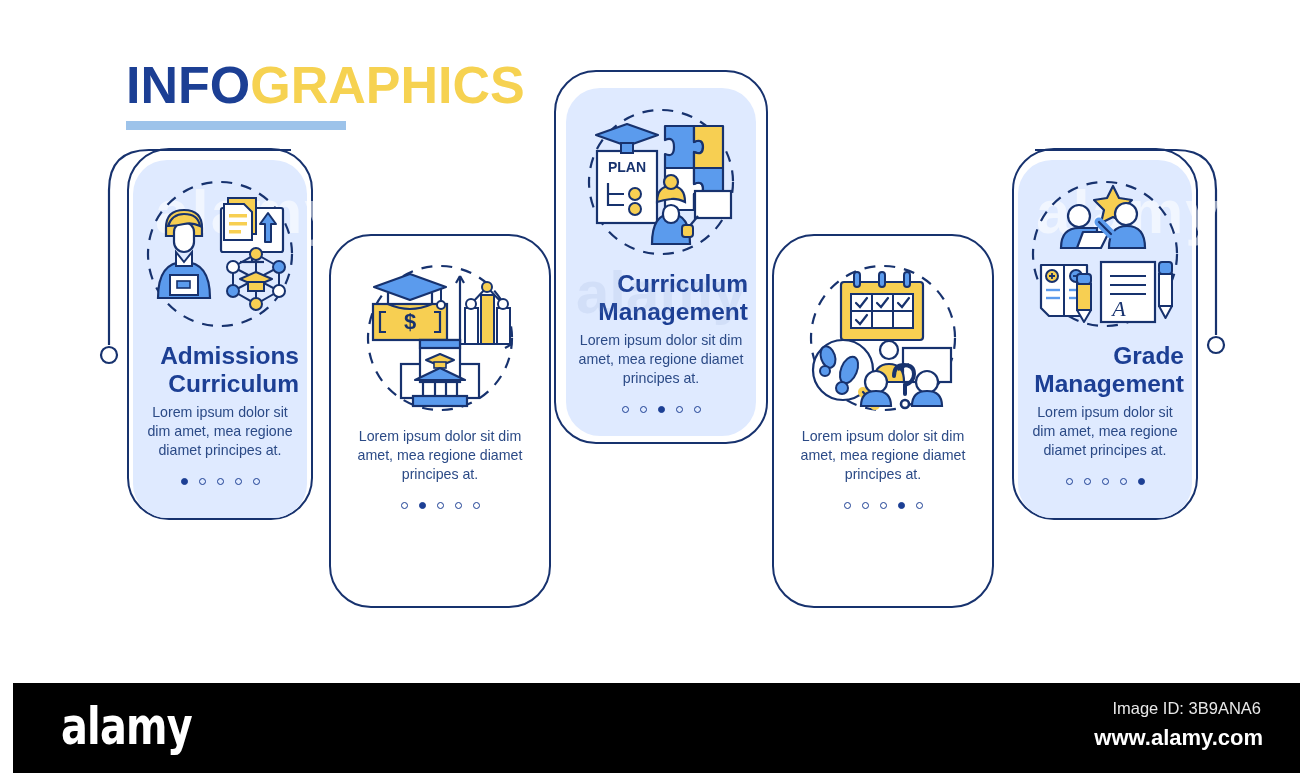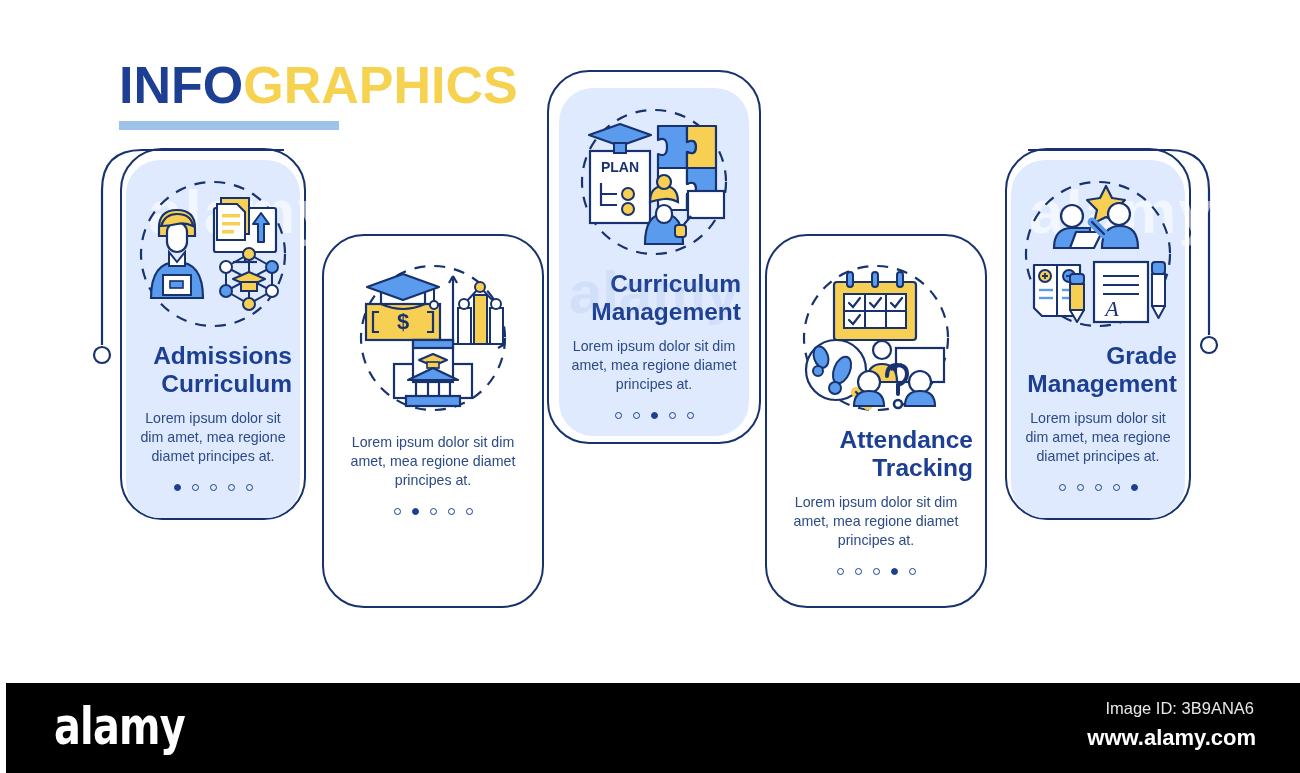--- a/index.html
+++ b/index.html
@@ -11,21 +11,21 @@
   body {
     width: 1300px;
     height: 773px;
     overflow: hidden;
     font-family: "Liberation Sans", sans-serif;
     position: relative;
   }
 
   #canvas {
     position: absolute;
-    left: 6px; top: 0;
+    left: 13px; top: 0;
     width: 1108px;
     height: 773px;
     background: #ffffff;
   }
 
   
   .title-block {
     position: absolute;
     left: 113px;
     top: 55px;
@@ -91,21 +91,21 @@
     line-height: 28px;
     text-align: right;
     margin-top: 4px;
     padding: 0 8px;
   }
   .card-body {
     color: #2b4a86;
     font-size: 14.2px;
     line-height: 19px;
     text-align: center;
-    margin-top: 11px;
+    margin-top: 5px;
     padding: 0 6px;
   }
   .dots {
     display: flex;
     gap: 11px;
     margin-top: 18px;
     align-items: center;
     justify-content: center;
   }
   .dot {
@@ -385,21 +385,20 @@
 
         <circle cx="77" cy="128" r="11" fill="#ffffff" stroke="#17326e" stroke-width="2.2"></circle>
         <path d="M62,152 Q62,137 77,137 Q92,137 92,152 Z" fill="#5b9bed" stroke="#17326e" stroke-width="2.2"></path>
         <circle cx="128" cy="128" r="11" fill="#ffffff" stroke="#17326e" stroke-width="2.2"></circle>
         <path d="M113,152 Q113,137 128,137 Q143,137 143,152 Z" fill="#5b9bed" stroke="#17326e" stroke-width="2.2"></path>
 
         <path d="M95,122 Q95,111 105,111 Q115,111 115,120 Q115,128 106,131 L106,140" fill="none" stroke="#17326e" stroke-width="4" stroke-linecap="round"></path>
         <circle cx="106" cy="150" r="4" fill="#ffffff" stroke="#17326e" stroke-width="2.6"></circle>
       </svg>
     </div>
-    <div class="card-title">Attendance Tracking</div>
     <div class="card-body">Lorem ipsum dolor sit dim amet, mea regione diamet principes at.</div>
     <div class="dots">
       <span class="dot"></span>
       <span class="dot"></span>
       <span class="dot"></span>
       <span class="dot on"></span>
       <span class="dot"></span>
     </div>
   </div>
 

